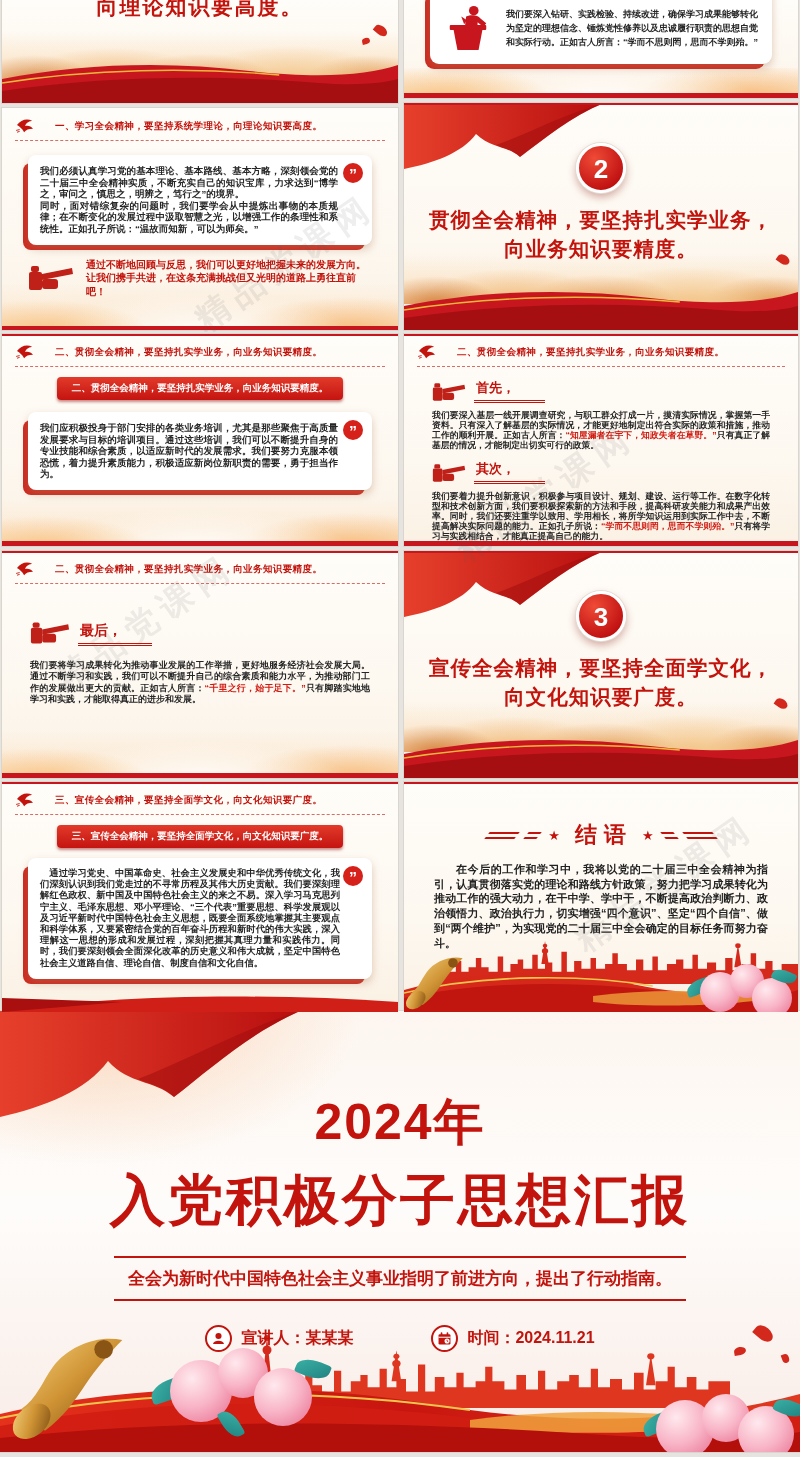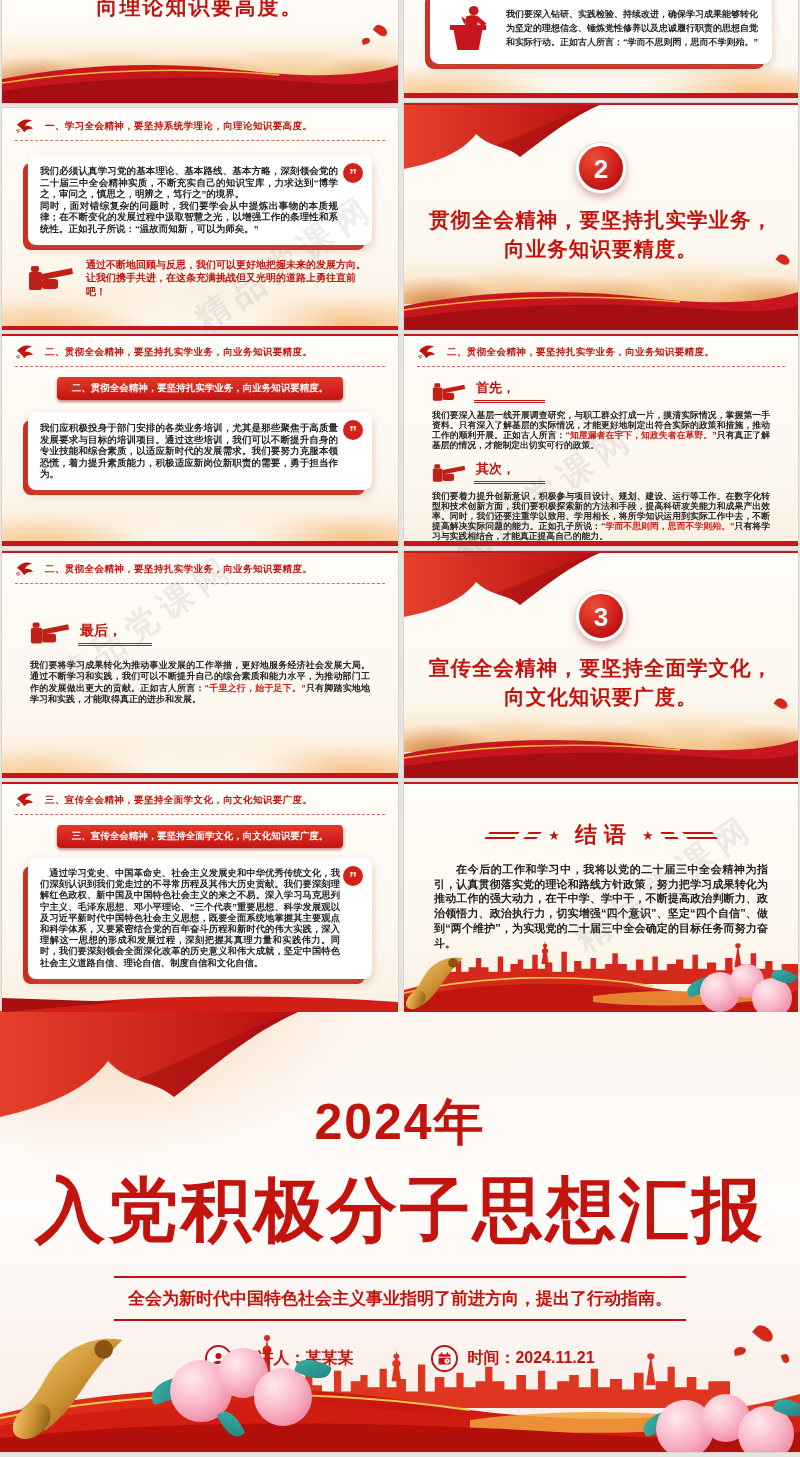--- a/index.html
+++ b/index.html
@@ -17,21 +17,21 @@
   #r2{left:404px;top:103px;width:394px;height:227px;}
   #r3{left:404px;top:334px;width:394px;height:212px;}
   #r4{left:404px;top:551px;width:394px;height:227px;}
   #r5{left:404px;top:782px;width:394px;height:230px;}
   #cover{left:0;top:1011px;width:800px;height:441px;background:
      radial-gradient(380px 220px at 12% 0%,rgba(247,187,140,.55),rgba(247,187,140,0) 70%),
      linear-gradient(180deg,#fdf6f0 0%,#fefcfa 45%,#f9ece6 100%);}
   .redband-b{position:absolute;left:0;right:0;bottom:0;height:4px;background:#c8161e;z-index:6;}
   .redline-t{position:absolute;left:0;right:0;top:0;height:2px;background:#c8161e;z-index:6;}
   
-  .hdr{position:relative;display:flex;align-items:center;gap:10px;margin:10px 13px 0;
+  .hdr{position:relative;display:flex;align-items:center;gap:20px;margin:10px 13px 0;
        padding-bottom:6px;border-bottom:1px dashed rgba(198,30,24,.65);z-index:3;}
   .hdr-text{color:#c2130c;font-size:9.5px;font-weight:700;letter-spacing:.4px;white-space:nowrap;}
   .dove{width:20px;height:16px;color:#c2130c;flex:none;}
   
   .qwrap{position:relative;margin:14px 26px 0;z-index:3;}
   .qwrap::before{content:'';position:absolute;left:-5px;top:8px;right:7px;bottom:-5px;
        background:#cd2a20;border-radius:8px;}
   .qbox{position:relative;background:#fff;border-radius:8px;
        box-shadow:0 4px 8px rgba(176,118,84,.38);padding:10px 34px 10px 12px;}
   .qtext{font-size:9.5px;line-height:11.6px;font-weight:700;color:#262626;text-align:justify;}
@@ -93,21 +93,21 @@
   .notewrap::before{content:'';position:absolute;left:-5px;top:10px;right:7px;bottom:-5px;
       background:#cd2a20;border-radius:9px;}
   .notebox{position:relative;background:#fff;border-radius:9px;box-shadow:0 4px 8px rgba(176,118,84,.38);
       padding:20px 14px 12px 12px;display:flex;gap:12px;align-items:center;}
   .podium{width:52px;height:48px;color:#c8161e;flex:none;}
   .notetext{font-size:9px;line-height:14.2px;font-weight:700;color:#262626;text-align:justify;}
   
   .cover-year{position:relative;z-index:3;margin-top:78px;text-align:center;color:#c2130c;
       font-size:50px;font-weight:800;letter-spacing:2px;}
   .cover-title{position:relative;z-index:3;margin-top:8px;text-align:center;color:#c2130c;
-      font-size:70px;font-weight:800;letter-spacing:3px;}
+      font-size:55px;font-weight:800;letter-spacing:3px;}
   .cover-hr{position:relative;z-index:3;width:572px;height:2px;background:#c2130c;margin:18px auto 0;}
   .cover-sub{position:relative;z-index:3;color:#c2130c;font-size:17px;font-weight:700;
       text-align:center;margin:9px 0;}
   .cover-meta{position:relative;z-index:3;display:flex;justify-content:center;gap:78px;
       align-items:center;margin-top:24px;}
   .meta-item{display:flex;align-items:center;gap:9px;color:#c2130c;font-size:16px;font-weight:700;}
   .meta-icon{width:27px;height:27px;border-radius:50%;background:#fff;border:2px solid #c2130c;
       display:flex;align-items:center;justify-content:center;flex:none;}
   .meta-icon svg{width:17px;height:17px;}
   

